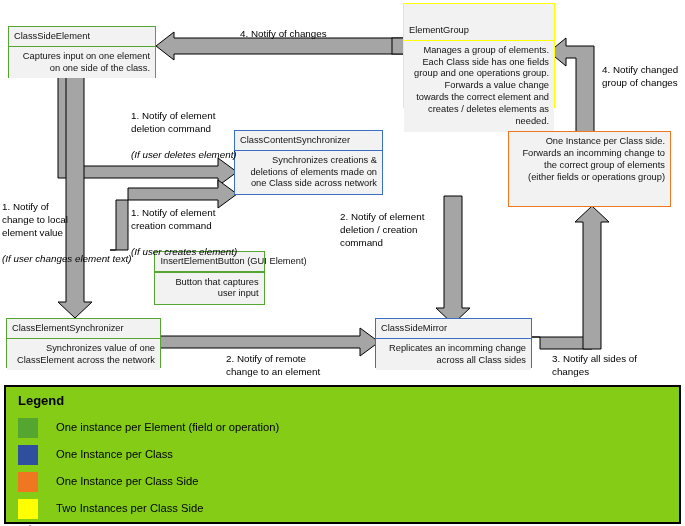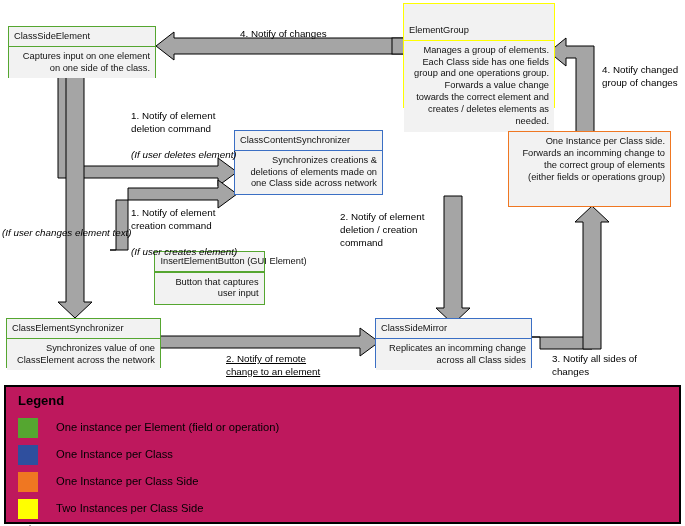--- a/index.html
+++ b/index.html
@@ -49,21 +49,21 @@
   .cbox.split{border:0;background:transparent;}
 
   
   .lbl{position:absolute;font-size:9.8px;line-height:1.32;color:#000;white-space:pre-line;}
   .lbl i{font-style:italic;}
 
   
   #legend{
     position:absolute;left:4px;top:385px;width:677px;height:139px;
     box-sizing:border-box;
-    background:#be185d;
+    background:#84cc16;
     border:2.5px solid #000;
     text-align:center;
   }
   #legend .title{position:absolute;left:12px;top:6px;font-size:13px;font-weight:bold;}
   .lg-row{position:absolute;left:12px;height:22px;}
   .sw{position:absolute;left:0;top:0;width:20px;height:20px;}
   .lg-txt{position:absolute;left:38px;top:3px;font-size:11.2px;white-space:nowrap;}
   .lg-arrow{position:absolute;left:0px;top:-2px;width:24px;height:24px;}
 </style>
 </head>
@@ -137,29 +137,31 @@
     <i>(If user deletes element)</i>
   </div>
 
   <div class="lbl" style="left:131px;top:194px;">
     <span>1. Notify of element
 creation command</span><br>
     <i>(If user creates element)</i>
   </div>
 
   <div class="lbl" style="left:2px;top:188px;">
-    <br>
+    <span>1. Notify of
+change to local
+element value</span><br>
     <i>(If user changes element text)</i>
   </div>
 
   <div class="lbl" style="left:340px;top:211px;">2. Notify of element
 deletion / creation
 command</div>
 
-  <div class="lbl" style="left:226px;top:353px;text-decoration:underline;">2. Notify of remote
+  <div class="lbl" style="left:226px;top:353px;">2. Notify of remote
 change to an element</div>
 
   <div class="lbl" style="left:552px;top:353px;">3. Notify all sides of
 changes</div>
 
   <div class="lbl" style="left:602px;top:64px;">4. Notify changed
 group of changes</div>
 
   <div id="legend">
     <div class="title">Legend</div>

